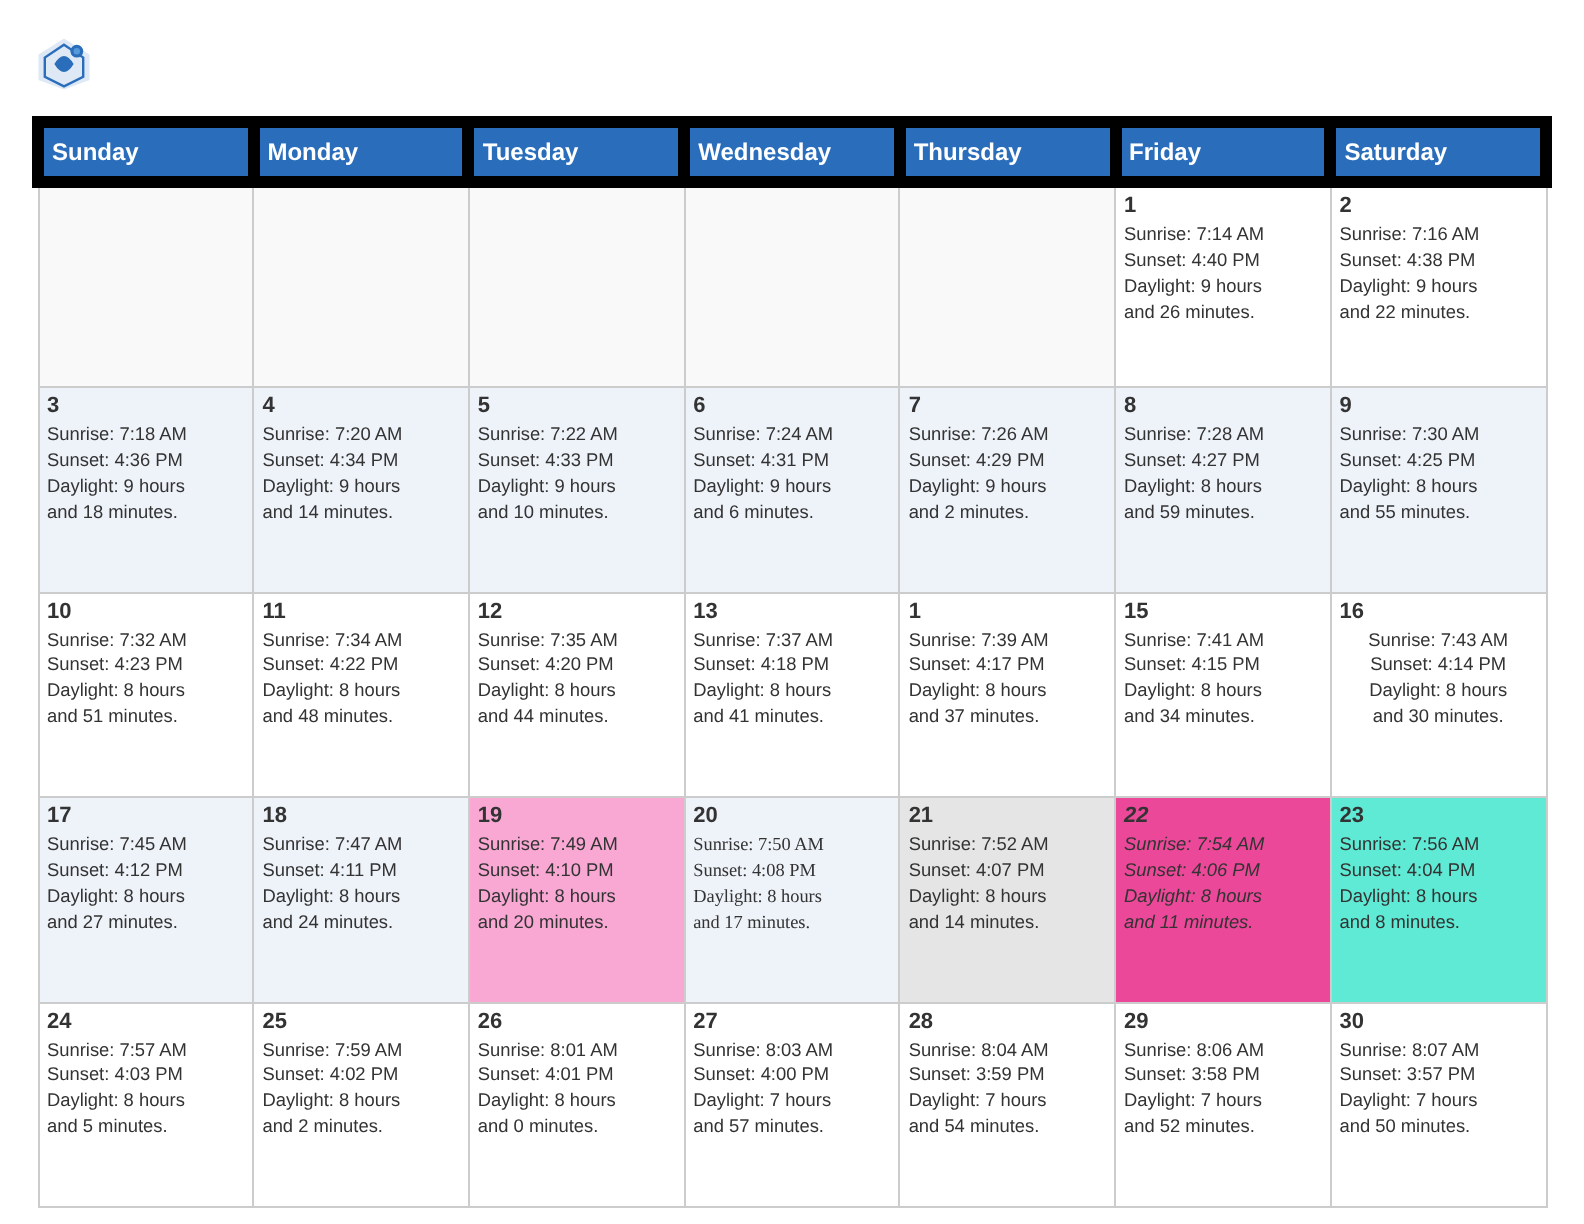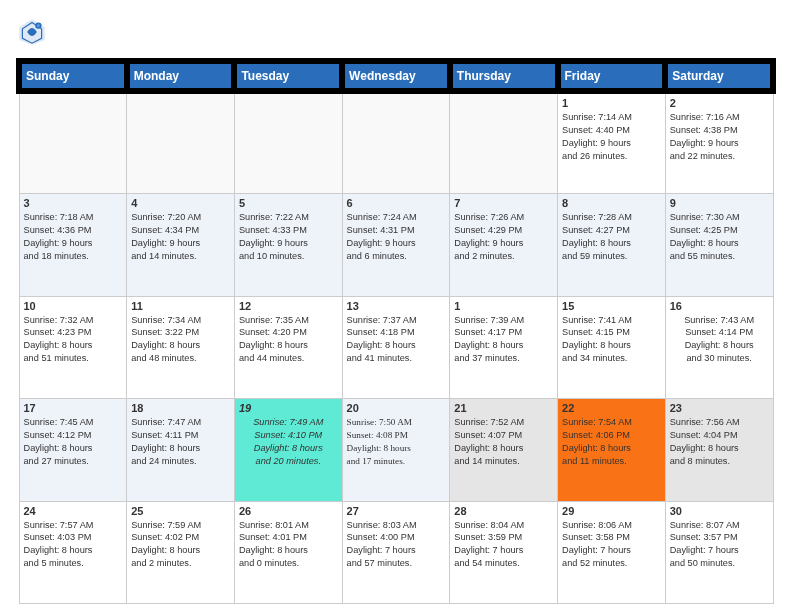--- a/index.html
+++ b/index.html
@@ -205,21 +205,21 @@
           <td>
             <div class="day-number">10</div>
             <div class="day-info" style="white-space: pre-line;">Sunrise: 7:32 AM
 Sunset: 4:23 PM
 Daylight: 8 hours
 and 51 minutes.</div>
           </td>
           <td>
             <div class="day-number">11</div>
             <div class="day-info" style="white-space: pre-line;">Sunrise: 7:34 AM
-Sunset: 3:22 PM
+Sunset: 4:22 PM
 Daylight: 8 hours
 and 48 minutes.</div>
           </td>
           <td>
             <div class="day-number">12</div>
             <div class="day-info" style="white-space: pre-line;">Sunrise: 7:35 AM
 Sunset: 4:20 PM
 Daylight: 8 hours
 and 44 minutes.</div>
           </td>
@@ -260,49 +260,49 @@
 Daylight: 8 hours
 and 27 minutes.</div>
           </td>
           <td style="background: rgb(238, 242, 249);">
             <div class="day-number">18</div>
             <div class="day-info" style="white-space: pre-line;">Sunrise: 7:47 AM
 Sunset: 4:11 PM
 Daylight: 8 hours
 and 24 minutes.</div>
           </td>
-          <td style="background: #5eead4; font-style: italic;">
+          <td style="background: #f9a8d4;">
             <div class="day-number">19</div>
-            <div class="day-info" style="white-space: pre-line; text-align: center;">Sunrise: 7:49 AM
+            <div class="day-info" style="white-space: pre-line;">Sunrise: 7:49 AM
 Sunset: 4:10 PM
 Daylight: 8 hours
 and 20 minutes.</div>
           </td>
           <td style="background: rgb(238, 242, 249);">
             <div class="day-number">20</div>
             <div class="day-info" style="white-space: pre-line; font-family: Liberation Serif, serif;">Sunrise: 7:50 AM
 Sunset: 4:08 PM
 Daylight: 8 hours
 and 17 minutes.</div>
           </td>
           <td style="background: #e5e5e5;">
             <div class="day-number">21</div>
             <div class="day-info" style="white-space: pre-line;">Sunrise: 7:52 AM
 Sunset: 4:07 PM
 Daylight: 8 hours
 and 14 minutes.</div>
           </td>
-          <td style="background: #f97316;">
+          <td style="background: #ec4899; font-style: italic;">
             <div class="day-number">22</div>
             <div class="day-info" style="white-space: pre-line;">Sunrise: 7:54 AM
 Sunset: 4:06 PM
 Daylight: 8 hours
 and 11 minutes.</div>
           </td>
-          <td style="background: #e5e5e5;">
+          <td style="background: #5eead4;">
             <div class="day-number">23</div>
             <div class="day-info" style="white-space: pre-line;">Sunrise: 7:56 AM
 Sunset: 4:04 PM
 Daylight: 8 hours
 and 8 minutes.</div>
           </td>
         </tr>
         <tr>
           <td>
             <div class="day-number">24</div>

